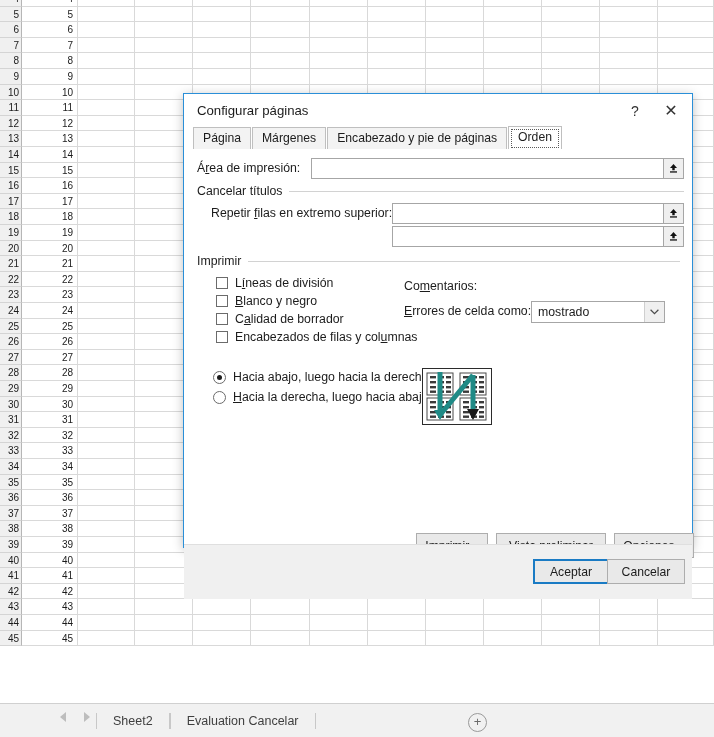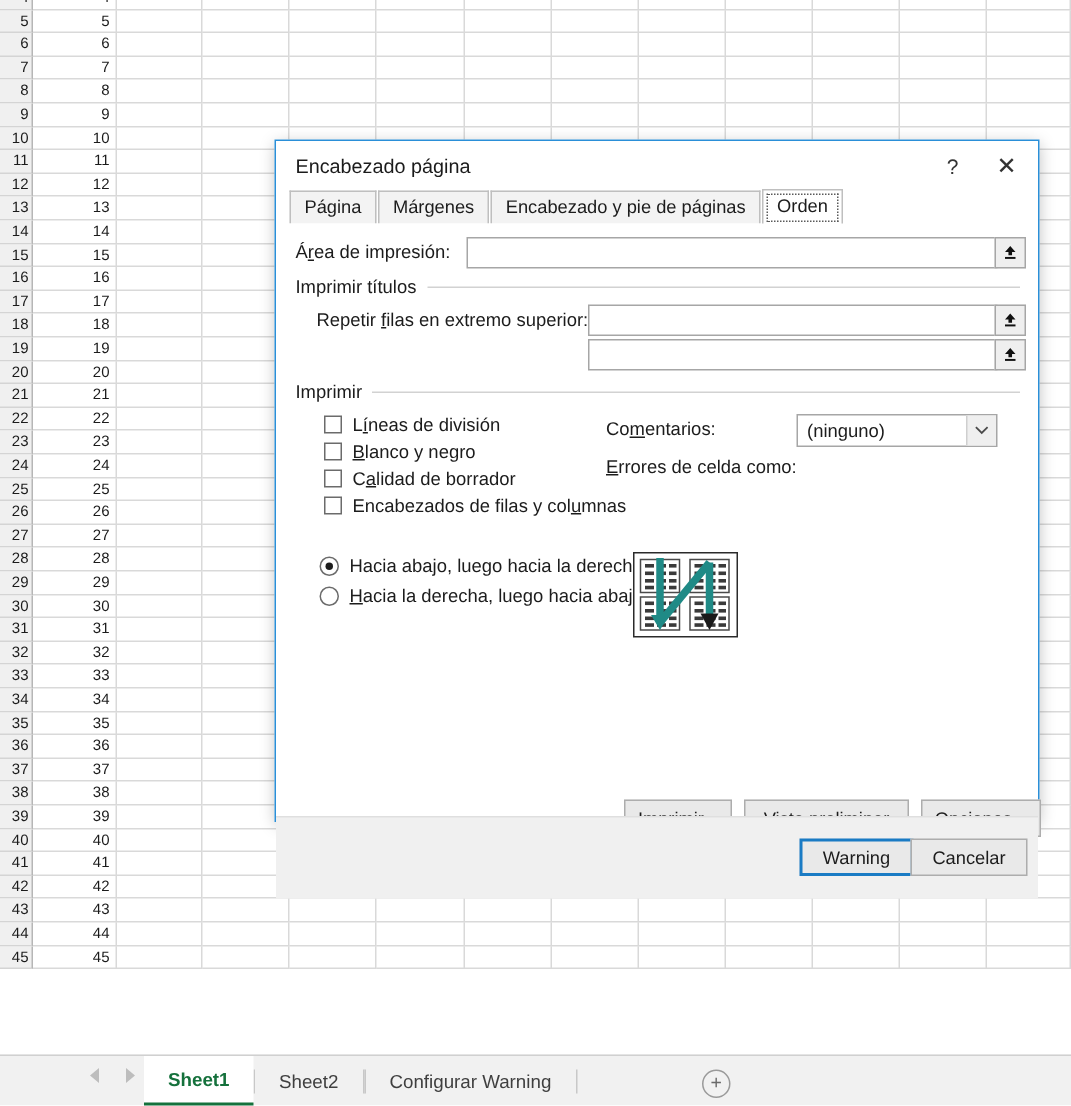--- a/index.html
+++ b/index.html
@@ -757,35 +757,34 @@
       <div class="cell" style="left: 658px; width: 56px;"></div>
     </div>
   </div>
 
 <div id="tabbar">
   <div class="navarrows">
     <div class="arw left"></div>
     <div class="arw right"></div>
   </div>
   <div id="tabs">
-      <div class="tab active">Sheet1</div>
       <div class="tabsep"></div>
       <div class="tab">Sheet2</div>
       <div class="tabsep"></div>
       <div class="tabsep"></div>
-      <div class="tab">Configurar Warning</div>
+      <div class="tab">Evaluation Cancelar</div>
       <div class="tabsep"></div>
     </div>
   <div class="addsheet">+</div>
 </div>
 
 <div id="dialog">
 
   <div id="titlebar">
-    <div id="dlgtitle">Encabezado página</div>
+    <div id="dlgtitle">Configurar páginas</div>
     <div class="tbbtn" id="helpbtn">?</div>
     <div class="tbbtn" id="closebtn">✕</div>
   </div>
 
   <div id="dlgtabsline"></div>
   <div id="dlgtabs">
       <div class="dtab"><span class="lbl">Página</span></div>
       <div class="dtab"><span class="lbl">Márgenes</span></div>
       <div class="dtab"><span class="lbl">Encabezado y pie de páginas</span></div>
       <div class="dtab active"><span class="lbl">Orden</span><span class="focusring"></span></div>
@@ -798,21 +797,21 @@
     </div>
     <div class="txtbox" style="position:absolute;left:127px;top:9px;width:354px;"></div>
     <div class="collapsebtn" style="position:absolute;left:480px;top:9px;">
       <svg width="11" height="11" viewBox="0 0 11 11">
           <path d="M5.5 1 L9 5 L6.7 5 L6.7 7.2 L4.3 7.2 L4.3 5 L2 5 Z" fill="#111"></path>
           <rect x="2" y="8.3" width="7" height="1.3" fill="#111"></rect>
         </svg>
     </div>
 
     <div class="grouphdr" style="left:13px;top:35px;">
-      <span>Imprimir títulos</span>
+      <span>Cancelar títulos</span>
       <span class="gline" style="width:395px;"></span>
     </div>
 
     <div class="fieldrow" style="left:27px;top:57px;">
       <span class="lbl" id="lbl-reprows">Repetir <u>f</u>ilas en extremo superior:</span>
     </div>
     <div class="txtbox" style="position:absolute;left:208px;top:54px;width:273px;"></div>
     <div class="collapsebtn" style="position:absolute;left:480px;top:54px;">
       <svg width="11" height="11" viewBox="0 0 11 11">
           <path d="M5.5 1 L9 5 L6.7 5 L6.7 7.2 L4.3 7.2 L4.3 5 L2 5 Z" fill="#111"></path>
@@ -848,31 +847,31 @@
         </div>
         <div class="chkrow" style="left: 32px; top: 181px;">
           <span class="chk"></span>
           <span class="lbl">Encabezados de filas y col<u>u</u>mnas</span>
         </div>
       </div>
 
     <div class="fieldrow" style="left:220px;top:130px;">
       <span class="lbl" id="lbl-comments">Co<u>m</u>entarios:</span>
     </div>
-    <div class="combo" style="left:347px;top:127px;width:134px;">
-      <span class="cval">(ninguno)</span>
+
+    <div class="fieldrow" style="left:220px;top:155px;">
+      <span class="lbl" id="lbl-cellerr"><u>E</u>rrores de celda como:</span>
+    </div>
+    <div class="combo" style="left:347px;top:152px;width:134px;">
+      <span class="cval">mostrado</span>
       <span class="carrow">
         <svg width="9" height="6" viewBox="0 0 9 6">
             <path d="M0.6 0.8 L4.5 4.6 L8.4 0.8" stroke="#4a4a4a" stroke-width="1.2" fill="none"></path>
           </svg>
       </span>
-    </div>
-
-    <div class="fieldrow" style="left:220px;top:155px;">
-      <span class="lbl" id="lbl-cellerr"><u>E</u>rrores de celda como:</span>
     </div>
 
 
     <div id="radwrap">
         <div class="radrow" style="left: 29px; top: 221px;">
           <span class="rad sel"></span>
           <span class="lbl">Hacia abajo, lue<u>g</u>o hacia la derecha</span>
         </div>
         <div class="radrow" style="left: 29px; top: 241px;">
           <span class="rad"></span>
@@ -954,19 +953,19 @@
     <div class="btn" style="left:312px;top:384px;width:110px;">
       <span id="btn-preview">Vista preli<u>m</u>inar</span>
     </div>
     <div class="btn" style="left:430px;top:384px;width:80px;">
       <span id="btn-options"><u>O</u>pciones...</span>
     </div>
   </div>
 
   <div id="footer">
     <div class="btn primary" style="left:349px;top:14px;width:76px;">
-      <span>Warning</span>
+      <span>Aceptar</span>
     </div>
     <div class="btn" style="left:423px;top:14px;width:78px;">
       <span>Cancelar</span>
     </div>
   </div>
 </div>
 
 </body></html>

